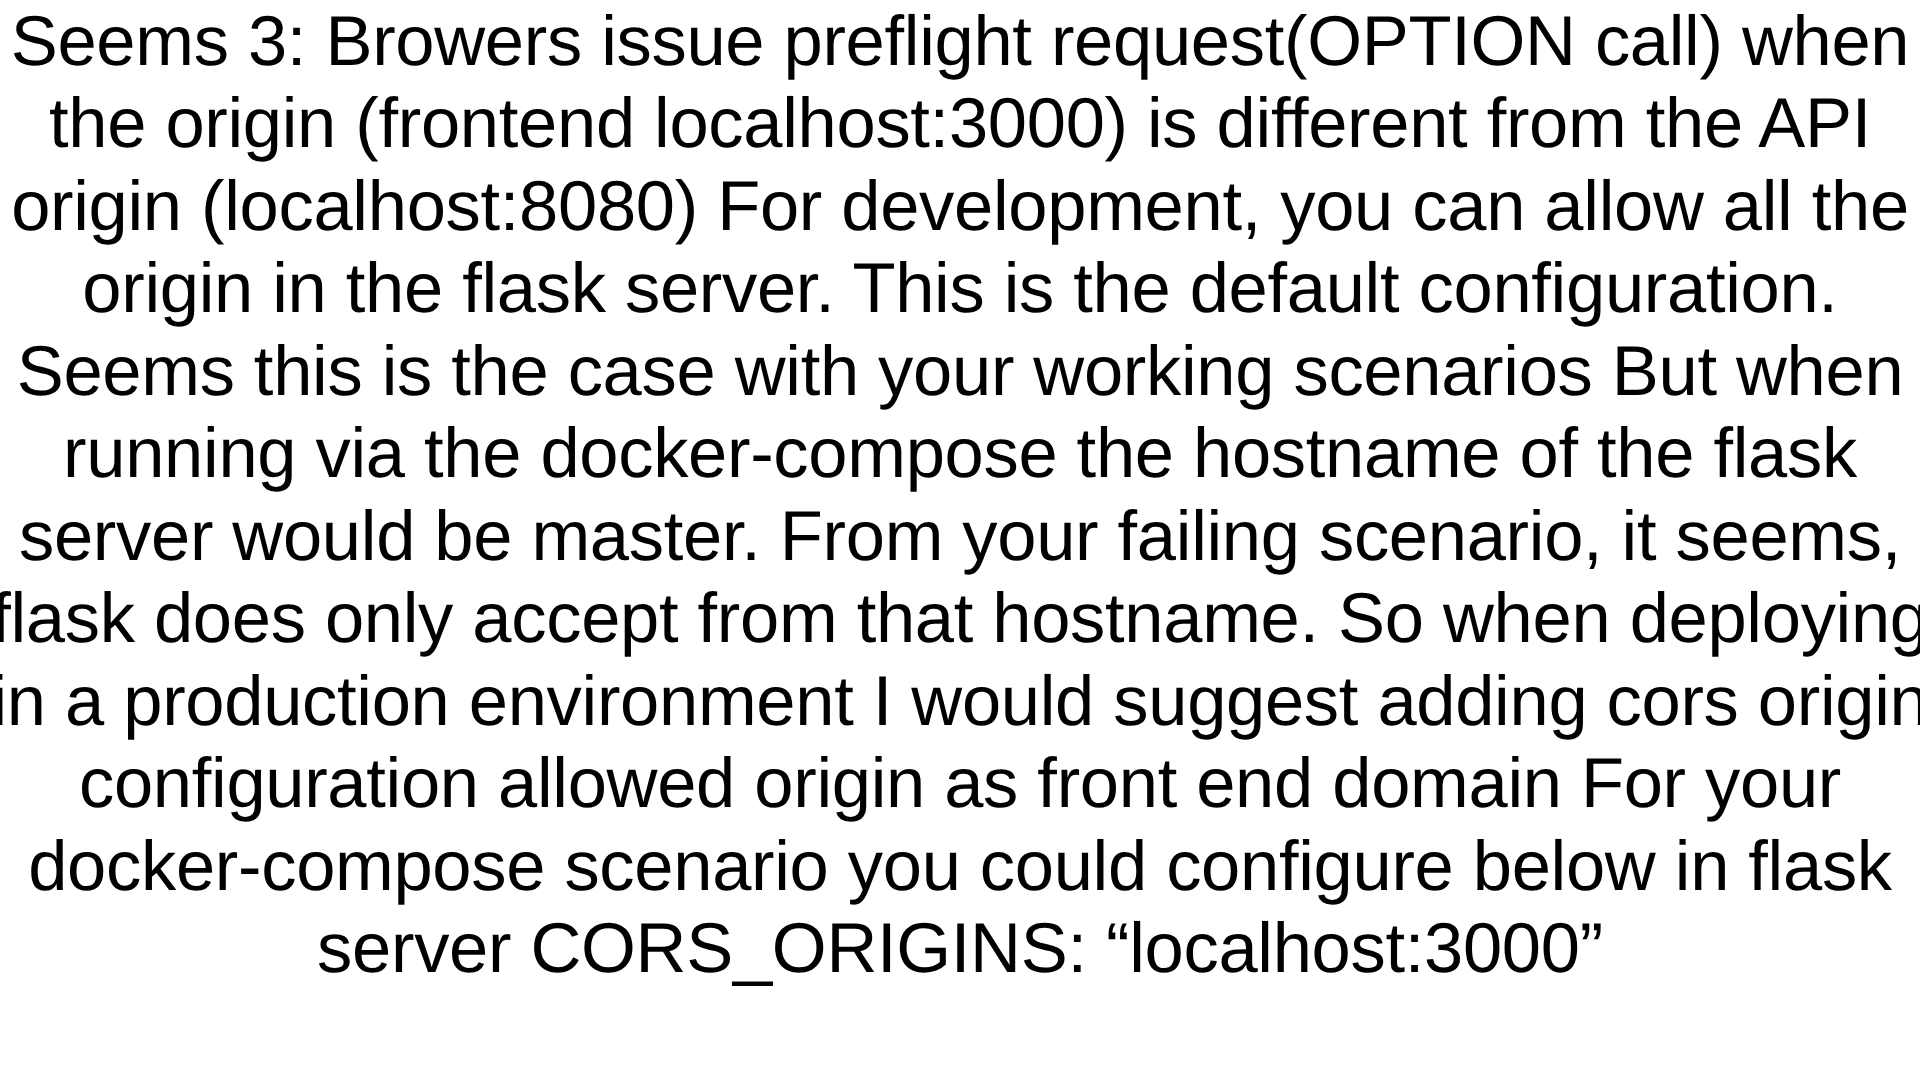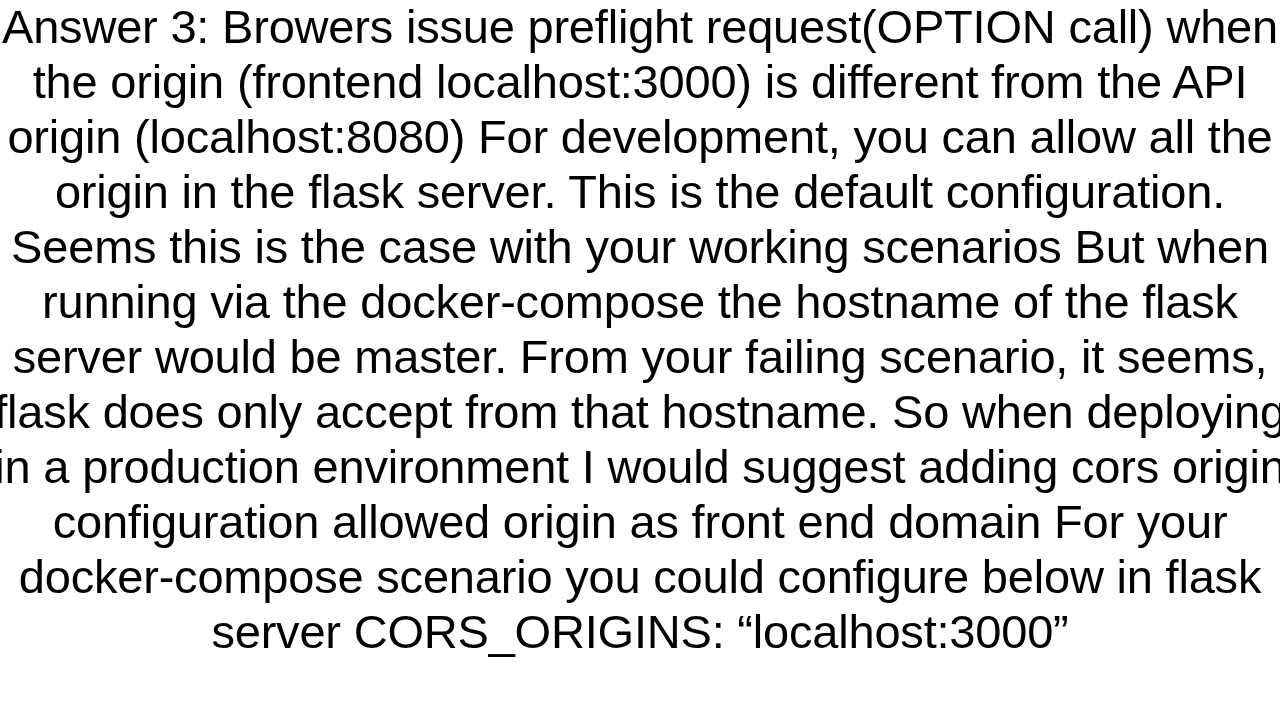--- a/index.html
+++ b/index.html
@@ -20,15 +20,15 @@
       position: absolute;
       top: 0;
       left: -20px;
       right: -20px;
     }
   </style>
 </head>
 <body>
 
 <div class="content">
-  <span>Answer 3:</span>
+  <span>Seems 3:</span>
   <span>Browers issue preflight request(OPTION call) when the origin (frontend localhost:3000) is different from the API origin (localhost:8080) For development, you can allow all the origin in the flask server. This is the default configuration. Seems this is the case with your working scenarios But when running via the docker-compose the hostname of the flask server would be master. From your failing scenario, it seems, flask does only accept from that hostname. So when deploying in a production environment I would suggest adding cors origin configuration allowed origin as front end domain For your docker-compose scenario you could configure below in flask server CORS_ORIGINS: “localhost:3000”</span>
 </div>
 
 </body></html>

